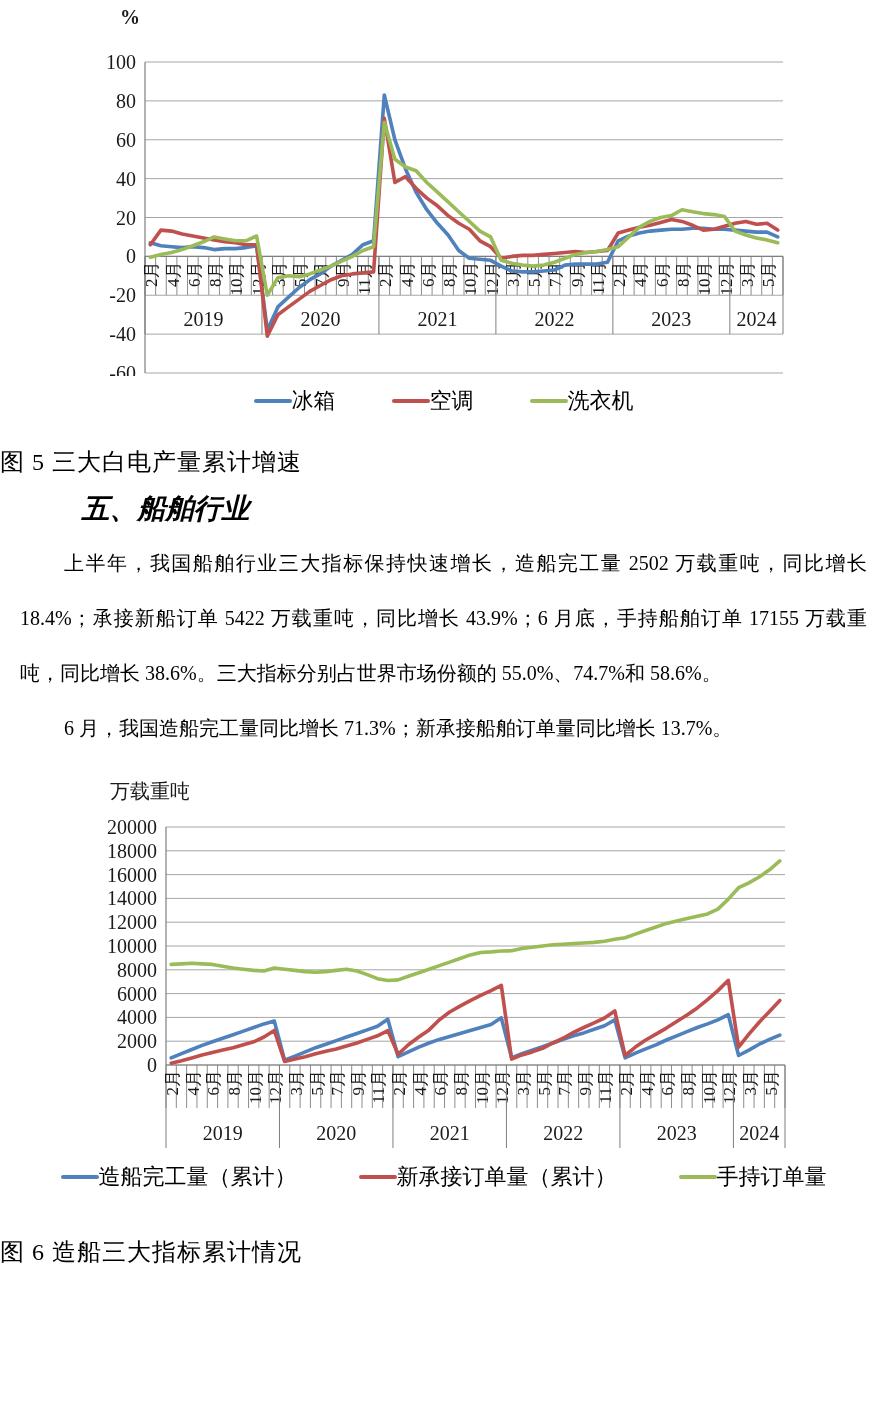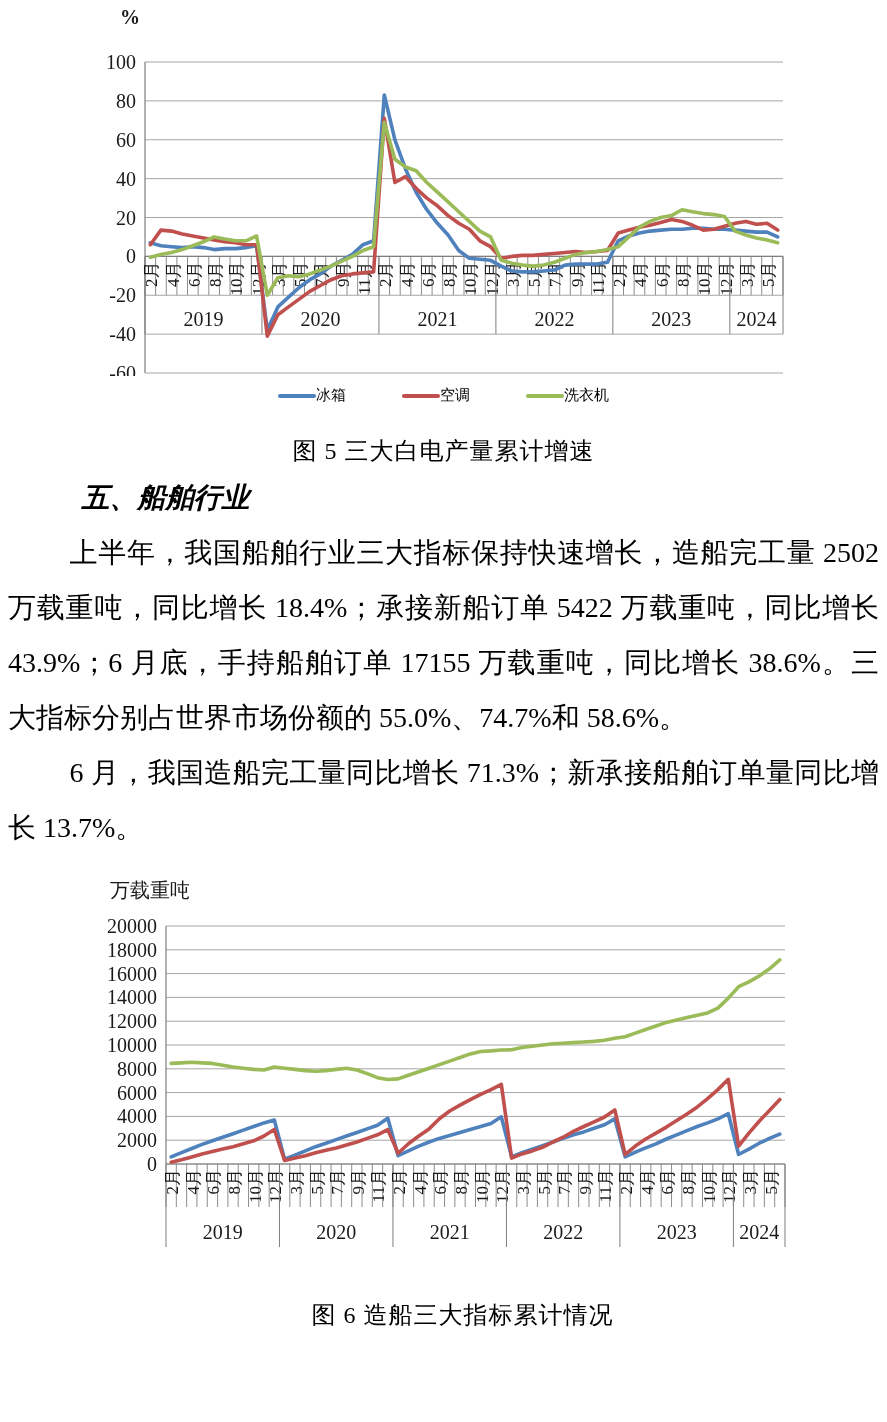--- a/index.html
+++ b/index.html
@@ -5,30 +5,30 @@
   html,body{margin:0;padding:0;}
   body{
     width:887px;height:1422px;background:#ffffff;color:#000;
     font-family:"Liberation Serif","DejaVu Serif",serif;
     overflow:hidden;
   }
   svg text{font-family:"Liberation Serif","DejaVu Serif",serif;fill:#1a1a1a;}
   .legend-row{display:flex;justify-content:center;align-items:center;margin-top:6px;}
   .legend-row.l1{gap:56px;}
   .legend-row.l2{gap:62px;}
-  .legend-item{display:flex;align-items:center;font-size:15px;}
+  .legend-item{display:flex;align-items:center;font-size:22px;}
   .legend-swatch{width:38px;height:4px;border-radius:2px;display:inline-block;}
-  .caption{text-align:center;font-size:24px;letter-spacing:1px;}
+  .caption{text-align:left;font-size:24px;letter-spacing:1px;}
   .caption.c1{margin-top:30px;}
-  .caption.c2{margin-top:44px;padding-left:38px;}
+  .caption.c2{margin-top:44px;}
   .section-heading{
     font-family:"Liberation Sans","DejaVu Sans",sans-serif;
     font-weight:bold;font-size:28px;margin:12px 20px 8px 20px;text-indent:2.2em;font-style:italic;
   }
-  .body-text{font-size:28px;line-height:55px;margin:0 8px;text-align:justify;text-indent:2.2em;}
+  .body-text{font-size:20px;line-height:55px;margin:0 20px;text-align:justify;text-indent:2.2em;}
   .chart-block{position:relative;}
   .chart2-block{margin-top:14px;}
 </style>
 </head>
 <body>
 
 <div class="chart-block">
   <svg id="chart1" width="887" height="376" viewBox="0 0 887 376">
       <line x1="145" y1="373" x2="783" y2="373" stroke="#a6a6a6" stroke-width="1"></line>
       <text x="136" y="380" text-anchor="end" font-size="20">-60</text>
@@ -309,14 +309,28 @@
       <text x="676.6750000000001" y="370" text-anchor="middle" font-size="20">2023</text>
       <line x1="733.4166666666667" y1="295" x2="733.4166666666667" y2="378" stroke="#7f7f7f" stroke-width="1"></line>
       <text x="755.8916666666667" y="300" font-size="17" text-anchor="end" transform="rotate(-90 755.8916666666667 300)">3月</text>
       <text x="776.525" y="300" font-size="17" text-anchor="end" transform="rotate(-90 776.525 300)">5月</text>
       <text x="759.2083333333334" y="370" text-anchor="middle" font-size="20">2024</text>
       <line x1="785.0000000000001" y1="295" x2="785.0000000000001" y2="378" stroke="#7f7f7f" stroke-width="1"></line>
       <polyline points="171.2,287.9 181.5,283.7 191.8,279.5 202.1,275.4 212.4,271.8 222.7,268.2 233.1,264.7 243.4,261.1 253.7,257.5 264.0,253.9 274.3,251.0 284.6,290.2 295.0,286.1 305.3,281.9 315.6,277.7 325.9,274.2 336.2,270.6 346.5,267.0 356.9,263.5 367.2,259.9 377.5,256.3 387.8,249.2 398.1,286.7 408.4,281.9 418.8,277.1 429.1,273.0 439.4,269.4 449.7,266.4 460.0,263.5 470.3,260.5 480.7,257.5 491.0,254.5 501.3,247.8 511.6,287.9 521.9,283.7 532.2,280.1 542.6,276.6 552.9,273.0 563.2,269.4 573.5,265.8 583.8,262.9 594.1,259.3 604.5,255.7 614.8,249.9 625.1,287.9 635.4,283.1 645.7,278.9 656.0,274.8 666.4,270.0 676.7,265.8 687.0,261.7 697.3,257.5 707.6,253.9 717.9,249.8 728.3,244.7 738.6,285.5 748.9,280.1 759.2,274.2 769.5,269.4 779.8,265.2" fill="none" stroke="#4F81BD" stroke-width="3.6" stroke-linejoin="round" stroke-linecap="round"></polyline>
       <polyline points="171.2,293.2 181.5,290.8 191.8,287.9 202.1,284.9 212.4,282.5 222.7,280.1 233.1,277.7 243.4,274.8 253.7,271.8 264.0,267.0 274.3,260.5 284.6,291.4 295.0,289.1 305.3,286.7 315.6,283.7 325.9,281.3 336.2,278.9 346.5,276.0 356.9,273.0 367.2,269.4 377.5,265.8 387.8,260.6 398.1,284.3 408.4,274.8 418.8,267.0 429.1,259.9 439.4,249.8 449.7,242.0 460.0,236.1 470.3,230.7 480.7,225.4 491.0,220.6 501.3,215.3 511.6,289.1 521.9,284.9 532.2,281.9 542.6,278.3 552.9,273.0 563.2,268.2 573.5,262.3 583.8,257.5 594.1,252.8 604.5,248.0 614.8,240.9 625.1,285.5 635.4,277.1 645.7,270.0 656.0,264.1 666.4,258.1 676.7,251.6 687.0,245.0 697.3,237.9 707.6,229.6 717.9,220.6 728.3,210.3 738.6,277.1 748.9,264.1 759.2,252.2 769.5,241.4 779.8,230.5" fill="none" stroke="#C0504D" stroke-width="3.6" stroke-linejoin="round" stroke-linecap="round"></polyline>
       <polyline points="171.2,194.4 181.5,193.9 191.8,193.3 202.1,193.9 212.4,194.4 222.7,196.2 233.1,198.0 243.4,199.2 253.7,200.4 264.0,201.0 274.3,198.0 284.6,199.2 295.0,200.4 305.3,201.6 315.6,202.2 325.9,201.6 336.2,200.4 346.5,199.2 356.9,201.0 367.2,204.6 377.5,208.7 387.8,210.5 398.1,209.9 408.4,206.3 418.8,202.8 429.1,199.2 439.4,195.6 449.7,192.1 460.0,188.5 470.3,184.9 480.7,182.5 491.0,181.9 501.3,181.0 511.6,180.8 521.9,178.4 532.2,177.2 542.6,176.0 552.9,174.8 563.2,174.2 573.5,173.6 583.8,173.0 594.1,172.4 604.5,171.2 614.8,169.3 625.1,167.7 635.4,164.1 645.7,160.5 656.0,157.0 666.4,153.4 676.7,151.0 687.0,148.6 697.3,146.3 707.6,143.9 717.9,139.1 728.3,129.1 738.6,117.7 748.9,112.9 759.2,107.0 769.5,99.8 779.8,90.9" fill="none" stroke="#9BBB59" stroke-width="3.6" stroke-linejoin="round" stroke-linecap="round"></polyline>
     </svg>
+  <div class="legend-row l2">
+    <div class="legend-item">
+      <span class="legend-swatch" style="background: rgb(79, 129, 189);"></span>
+      <span>造船完工量（累计）</span>
+    </div>
+    <div class="legend-item">
+      <span class="legend-swatch" style="background: rgb(192, 80, 77);"></span>
+      <span>新承接订单量（累计）</span>
+    </div>
+    <div class="legend-item">
+      <span class="legend-swatch" style="background: rgb(155, 187, 89);"></span>
+      <span>手持订单量</span>
+    </div>
+  </div>
   <div class="caption c2">图 6 造船三大指标累计情况</div>
 </div>
 
 </body></html>

